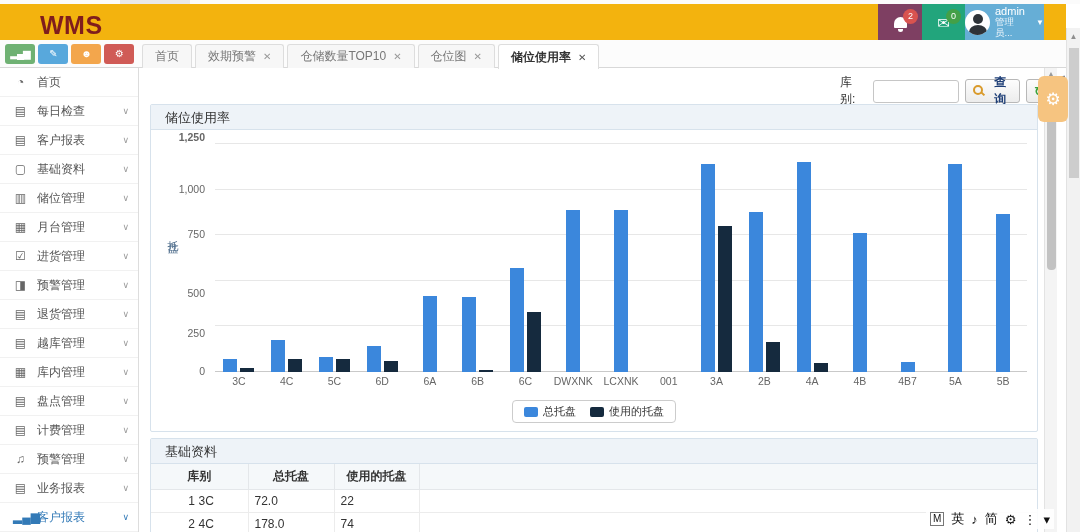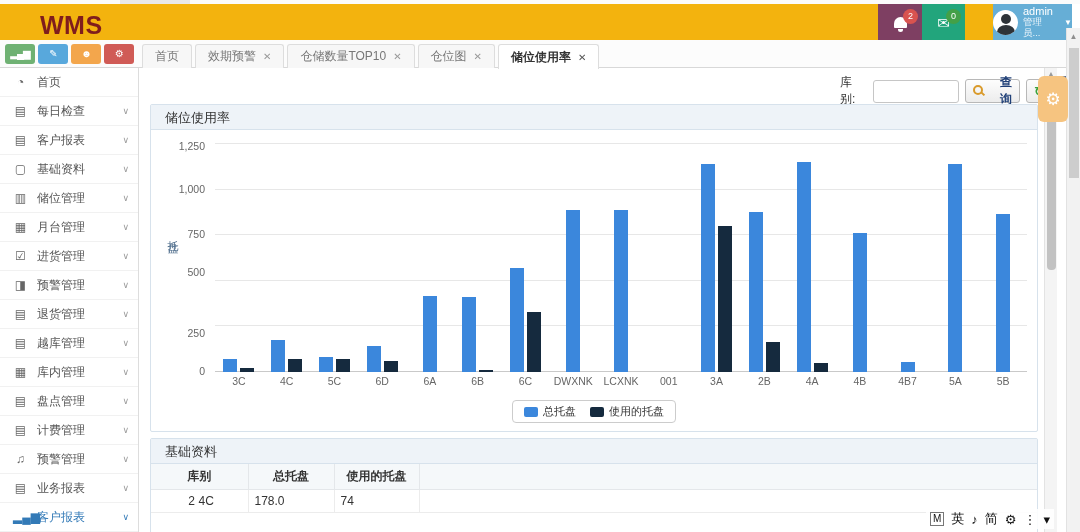--- a/index.html
+++ b/index.html
@@ -9,21 +9,21 @@
   
   .topstrip { position:absolute; left:0; top:0; width:1080px; height:4px; background:#fbfbfb; }
   .topstrip .tab-edge { position:absolute; left:120px; top:0; width:70px; height:4px; background:#e9e9e9; }
 
   
   .appbar { position:absolute; left:0; top:4px; width:1066px; height:36px; background:#f3b30e; }
   .appbar .title { position:absolute; left:40px; top:7px; font-size:25px; font-weight:700; color:#7f1d1d; letter-spacing:.5px; }
   .nblock { position:absolute; top:0; height:36px; display:flex; align-items:center; justify-content:center; }
   .nb-bell { left:878px; width:44px; background:#7e3f62; }
   .nb-mail { left:922px; width:43px; background:#22a57c; }
-  .nb-user { left:965px; width:79px; background:#66aed6; gap:5px;margin-left:28px; }
+  .nb-user { left:965px; width:79px; background:#66aed6; gap:5px; }
   .badge { position:absolute; top:5px; right:4px; min-width:15px; height:15px; border-radius:8px; color:#fff; font-size:9px; line-height:15px; text-align:center; padding:0 3px; }
   .badge-red { background:#d9534f; }
   .badge-green { background:#43a047; }
   .bell-ico { position:relative; width:13px; height:11px; background:#fff; border-radius:7px 7px 1px 1px; }
   .bell-ico::after { content:""; position:absolute; left:4px; bottom:-4px; width:5px; height:3px; background:#fff; border-radius:0 0 3px 3px; }
   .mail-ico { color:#fff; font-size:15px; line-height:1; }
   .avatar { width:25px; height:25px; border-radius:50%; background:#fff; position:relative; overflow:hidden; flex:none; }
   .avatar::before { content:""; position:absolute; left:7.5px; top:4px; width:10px; height:10px; border-radius:50%; background:#2e3338; }
   .avatar::after { content:""; position:absolute; left:3.5px; top:15px; width:18px; height:14px; border-radius:50%; background:#2e3338; }
   .user-txt { display:flex; flex-direction:column; line-height:1.15; }
@@ -46,21 +46,21 @@
   .side-item { height:29px; display:flex; align-items:center; gap:9px; padding:0 9px 0 13px; border-bottom:1px solid #f1f1f1; color:#555; cursor:pointer; }
   .side-item .ico { width:15px; color:#666; font-size:12px; text-align:center; flex:none; }
   .side-item .chev { margin-left:auto; color:#9a9a9a; font-size:9px; }
   .side-item.active { color:#337ab7; }
   .side-item.active .ico, .side-item.active .chev { color:#337ab7; }
 
   
   .filter { position:absolute; left:840px; top:74px; display:flex; align-items:center; gap:6px; }
   .filter label { color:#333; }
   .filter input { width:86px; height:23px; border:1px solid #c6c6c6; border-radius:3px; padding:0 5px; font-size:12px; }
-  .btn { height:24px; padding:0 7px; background:linear-gradient(#fdfdfd,#ececec); border:1px solid #b8b8b8; border-radius:3px; font-size:12px; font-weight:700; color:#1f3f77; display:flex; align-items:center; gap:4px; cursor:pointer; font-family:inherit;text-align:right; }
+  .btn { height:24px; padding:0 7px; background:linear-gradient(#fdfdfd,#ececec); border:1px solid #b8b8b8; border-radius:3px; font-size:12px; font-weight:700; color:#1f3f77; display:flex; align-items:center; gap:4px; cursor:pointer; font-family:inherit; }
   .mag { position:relative; width:12px; height:12px; flex:none; }
   .mag::before { content:""; position:absolute; left:0; top:0; width:6px; height:6px; border:2px solid #d99a2b; border-radius:50%; }
   .mag::after { content:""; position:absolute; left:8px; top:8px; width:4px; height:2px; background:#d99a2b; transform:rotate(45deg); }
   .reset-ico { color:#3da23d; font-weight:700; font-size:13px; line-height:1; }
 
   
   .gear-flap { position:absolute; left:1038px; top:76px; width:30px; height:46px; background:#f6c480; border-radius:6px; z-index:5; display:flex; align-items:center; justify-content:center; color:#fff; font-size:17px; cursor:pointer; }
 
   
   .inner-sb { position:absolute; left:1044px; top:68px; width:13px; height:464px; background:#f4f4f4; border-left:1px solid #e3e3e3; }
@@ -262,24 +262,24 @@
   <span>⚙</span>
 </div>
 
 <div class="panel chart-panel">
   <div class="panel-head">储位使用率</div>
   <div class="chart-body">
     <span class="y-title">托盘</span>
     <div class="ylabels" id="ylabels">
         <span style="bottom: -5px;">0</span>
         <span style="bottom: 33px;">250</span>
-        <span style="bottom: 94px;">500</span>
+        <span style="bottom: 73px;">500</span>
         <span style="bottom: 131.8px;">750</span>
         <span style="bottom: 177.4px;">1,000</span>
-        <span style="bottom: 220px;">1,250</span>
+        <span style="bottom: 229px; font-weight: bold;">1,250</span>
       </div>
     <div class="plot" id="plot">
         <div class="gridline base" style="bottom: 0px;"></div>
         <div class="gridline" style="bottom: 45.6px;"></div>
         <div class="gridline" style="bottom: 91.2px;"></div>
         <div class="gridline" style="bottom: 136.8px;"></div>
         <div class="gridline" style="bottom: 182.4px;"></div>
         <div class="gridline" style="bottom: 228px;"></div>
         <div class="groups">
           <div class="group">
@@ -380,20 +380,26 @@
     <thead>
         <tr id="thead-row">
           <th class="c1">库别</th>
           <th class="c2">总托盘</th>
           <th class="c3">使用的托盘</th>
           <th></th>
         </tr>
       </thead>
     <tbody id="tbody">
         <tr>
+          <td class="c1"><span class="rownum">1</span><span>3C</span></td>
+          <td class="c2">72.0</td>
+          <td class="c3">22</td>
+          <td></td>
+        </tr>
+        <tr>
           <td class="c1"><span class="rownum">2</span><span>4C</span></td>
           <td class="c2">178.0</td>
           <td class="c3">74</td>
           <td></td>
         </tr>
       </tbody>
   </table>
 </div>
 
 <div class="inner-sb">

